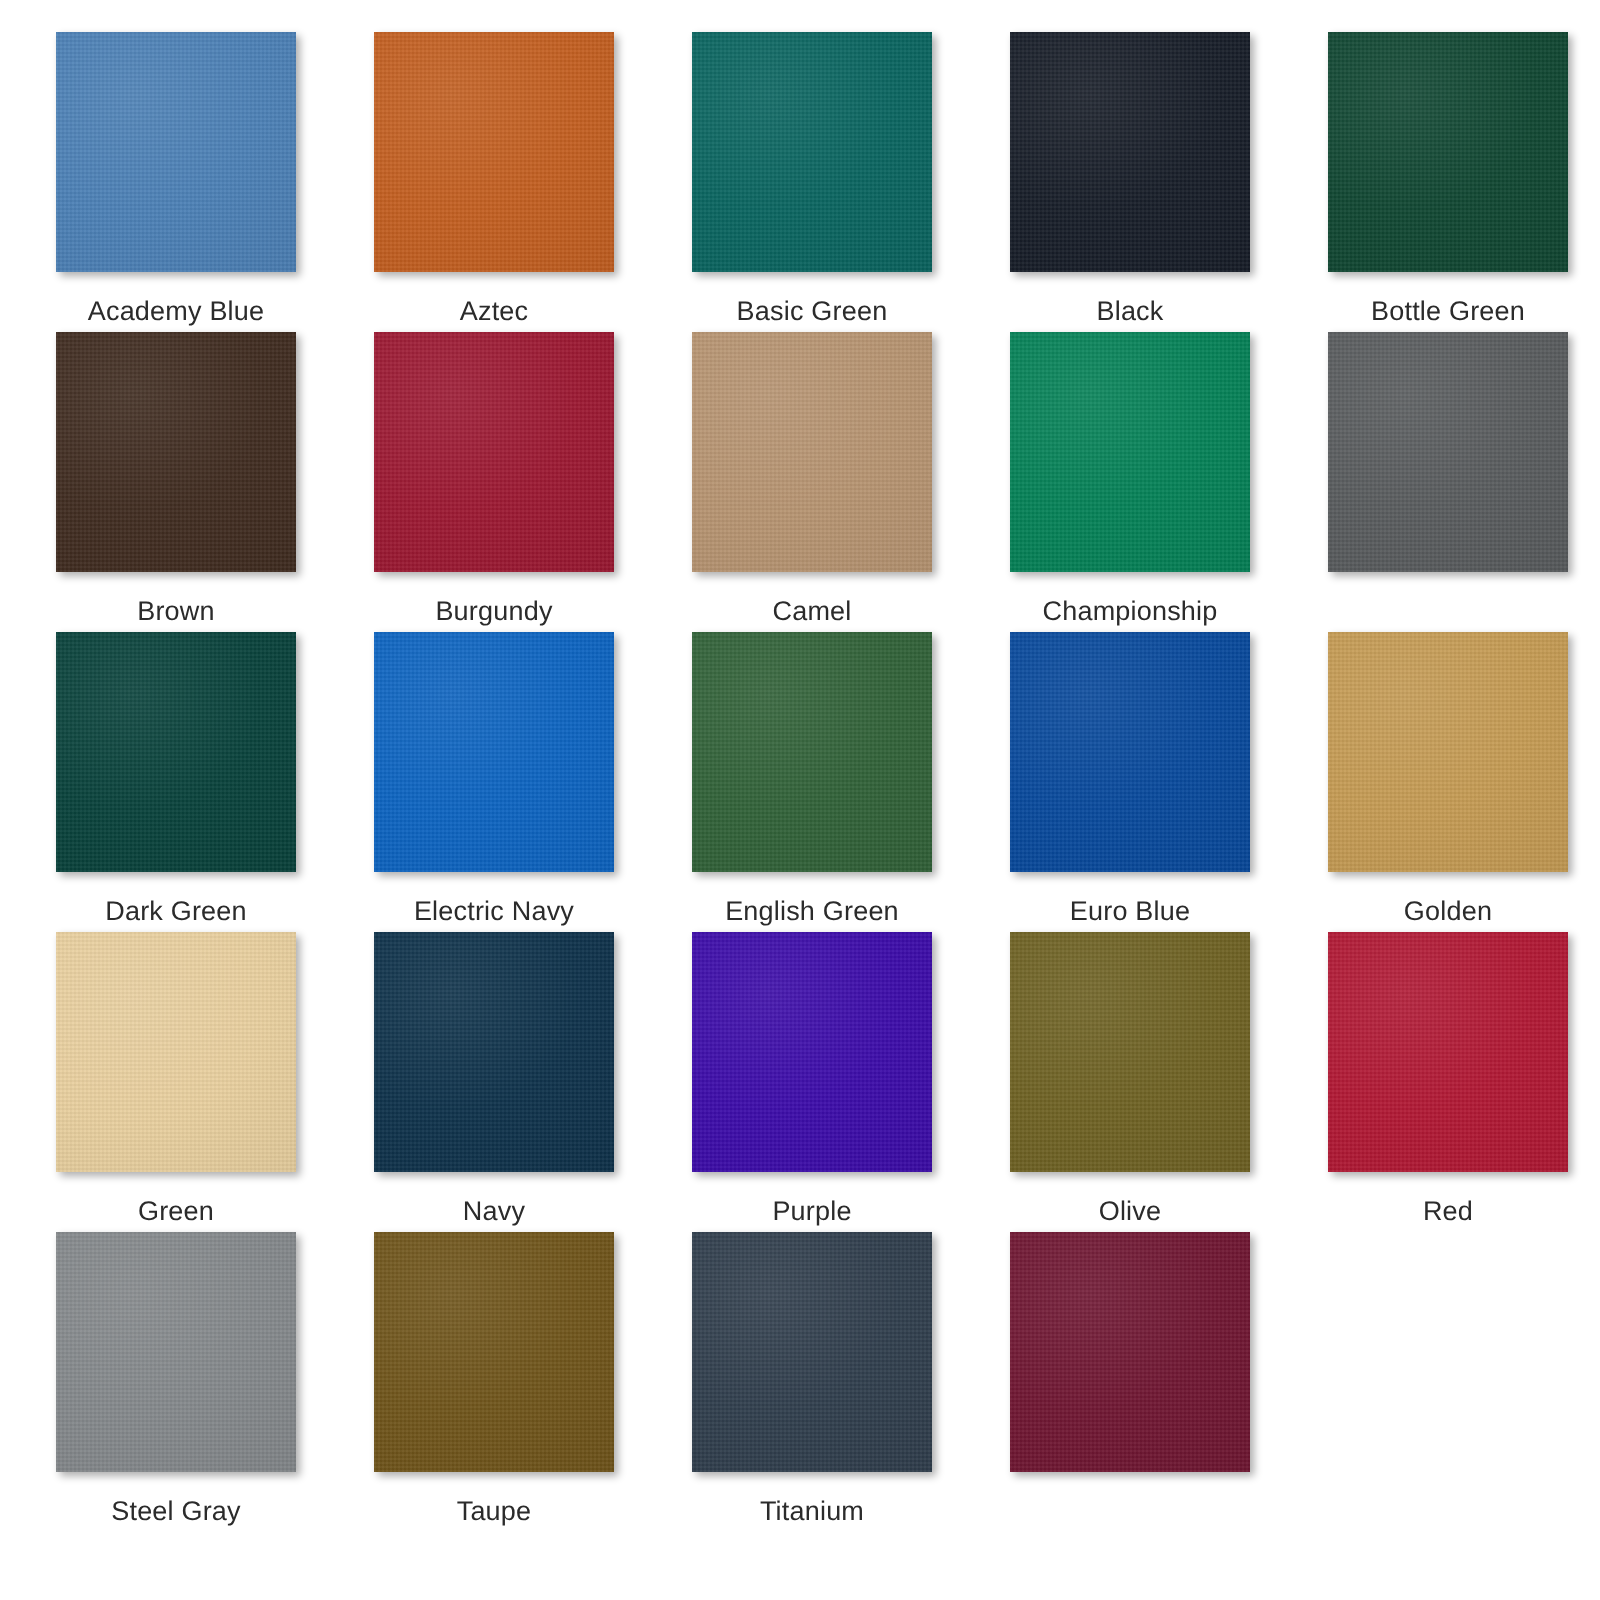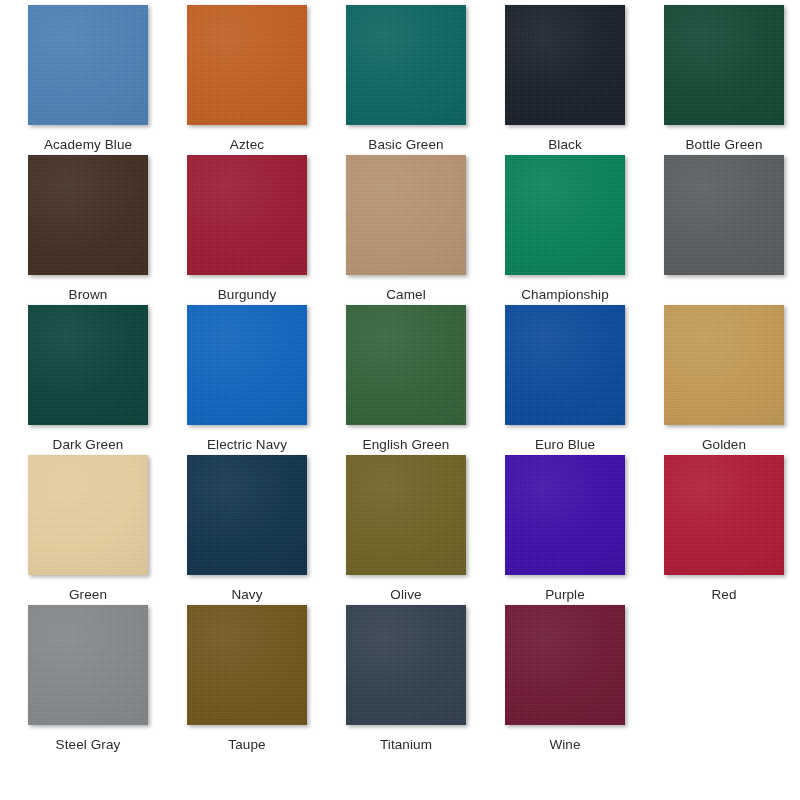--- a/index.html
+++ b/index.html
@@ -14,21 +14,21 @@
     overflow: hidden;
     font-family: "Liberation Sans", sans-serif;
     color: #2b2b2b;
     -webkit-font-smoothing: antialiased;
   }
 
   #swatch-grid {
     box-sizing: border-box;
     width: 800px;
     height: 800px;
-    padding: 5px 28px 0 28px;
+    padding: 16px 28px 0 28px;
     display: grid;
     grid-template-columns: repeat(5, 120px);
     grid-auto-rows: 150px;
     column-gap: 39px;
     row-gap: 0px;
   }
 
   .swatch-cell {
     width: 120px;
     display: flex;
@@ -145,40 +145,39 @@
     </div>
     <div class="swatch-cell">
       <div class="swatch-chip" style="background-color: rgb(232, 207, 158);"></div>
       <div class="swatch-label">Green</div>
     </div>
     <div class="swatch-cell">
       <div class="swatch-chip" style="background-color: rgb(12, 48, 73);"></div>
       <div class="swatch-label">Navy</div>
     </div>
     <div class="swatch-cell">
+      <div class="swatch-chip" style="background-color: rgb(58, 9, 168);"></div>
+      <div class="swatch-label">Purple</div>
+    </div>
+    <div class="swatch-cell">
       <div class="swatch-chip" style="background-color: rgb(109, 96, 33);"></div>
       <div class="swatch-label">Olive</div>
-    </div>
-    <div class="swatch-cell">
-      <div class="swatch-chip" style="background-color: rgb(58, 9, 168);"></div>
-      <div class="swatch-label">Purple</div>
     </div>
     <div class="swatch-cell">
       <div class="swatch-chip" style="background-color: rgb(176, 22, 50);"></div>
       <div class="swatch-label">Red</div>
     </div>
     <div class="swatch-cell">
       <div class="swatch-chip" style="background-color: rgb(131, 135, 138);"></div>
       <div class="swatch-label">Steel Gray</div>
     </div>
     <div class="swatch-cell">
       <div class="swatch-chip" style="background-color: rgb(110, 83, 24);"></div>
       <div class="swatch-label">Taupe</div>
     </div>
     <div class="swatch-cell">
       <div class="swatch-chip" style="background-color: rgb(46, 60, 75);"></div>
       <div class="swatch-label">Titanium</div>
     </div>
     <div class="swatch-cell">
       <div class="swatch-chip" style="background-color: rgb(110, 20, 48);"></div>
-      <div class="swatch-label">Wine</div>
     </div>
   </main>
 
 </body></html>

